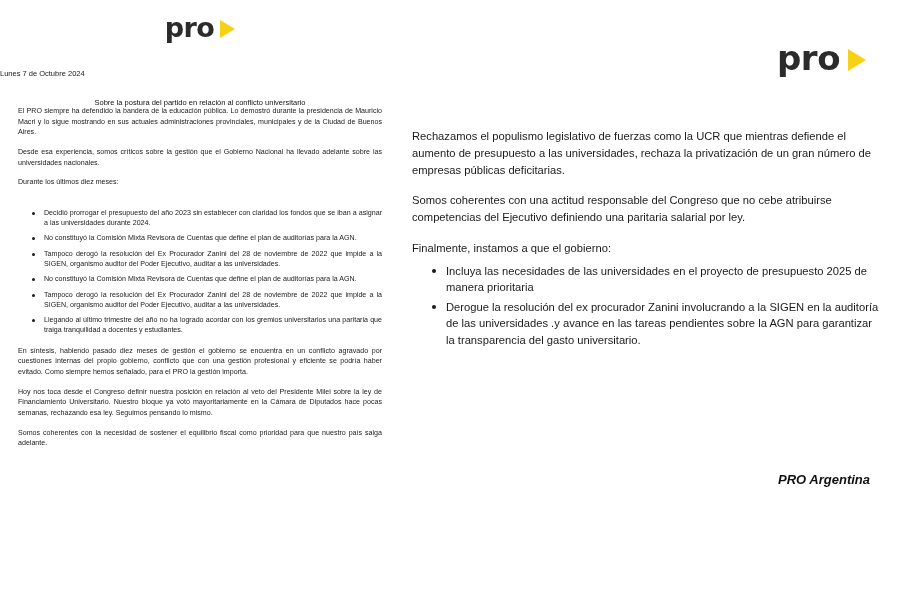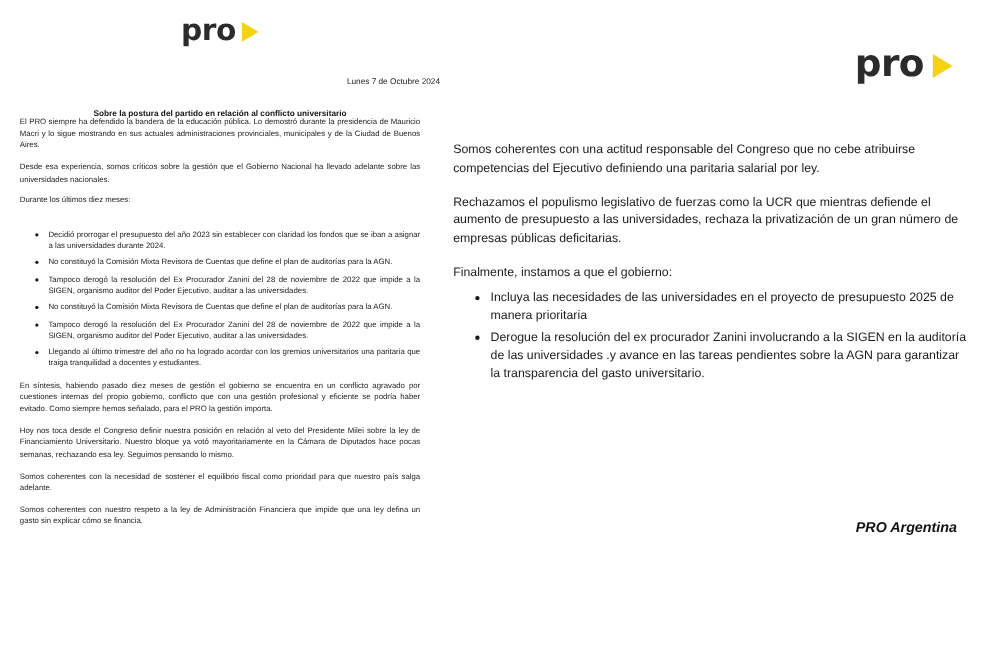--- a/index.html
+++ b/index.html
@@ -55,32 +55,32 @@
   .logo-left .tri {
     border-width: 9px 0 9px 15px;
     border-color: transparent transparent transparent #f5d213;
     margin-top: 2px;
   }
   .date-line {
     position: absolute;
     top: 69px;
     left: 0;
     right: 0;
-    text-align: right;
+    text-align: left;
     font-size: 7.5px;
     color: #1a1a1a;
   }
   .doc-title {
     position: absolute;
     top: 98px;
     left: 0;
     right: 0;
     text-align: center;
     font-size: 7.5px;
-    font-weight: bold;
+    font-weight: normal;
     color: #111;
   }
   .left-body {
     position: absolute;
     top: 106px;
     left: 18px;
     width: 364px;
     font-size: 7.1px;
     line-height: 1.5;
     color: #1a1a1a;
@@ -207,36 +207,35 @@
         <li>No constituyó la Comisión Mixta Revisora de Cuentas que define el plan de auditorías para la AGN.</li>
         <li>Tampoco derogó la resolución del Ex Procurador Zanini del 28 de noviembre de 2022 que impide a la SIGEN, organismo auditor del Poder Ejecutivo, auditar a las universidades.</li>
         <li>No constituyó la Comisión Mixta Revisora de Cuentas que define el plan de auditorías para la AGN.</li>
         <li>Tampoco derogó la resolución del Ex Procurador Zanini del 28 de noviembre de 2022 que impide a la SIGEN, organismo auditor del Poder Ejecutivo, auditar a las universidades.</li>
         <li>Llegando al último trimestre del año no ha logrado acordar con los gremios universitarios una paritaria que traiga tranquilidad a docentes y estudiantes.</li>
       </ul>
 
       <p>En síntesis, habiendo pasado diez meses de gestión el gobierno se encuentra en un conflicto agravado por cuestiones internas del propio gobierno, conflicto que con una gestión profesional y eficiente se podría haber evitado. Como siempre hemos señalado, para el PRO la gestión importa.</p>
       <p>Hoy nos toca desde el Congreso definir nuestra posición en relación al veto del Presidente Milei sobre la ley de Financiamiento Universitario. Nuestro bloque ya votó mayoritariamente en la Cámara de Diputados hace pocas semanas, rechazando esa ley. Seguimos pensando lo mismo.</p>
       <p>Somos coherentes con la necesidad de sostener el equilibrio fiscal como prioridad para que nuestro país salga adelante.</p>
-      <p>Somos coherentes con nuestro respeto a la ley de Administración Financiera que impide que una ley defina un gasto sin explicar cómo se financia.</p>
     </div>
   </div>
 
   <div class="divider"></div>
 
   <div class="right-page">
 
     <div class="logo-right">
       <span class="logo-text">pro</span>
       <span class="tri"></span>
     </div>
 
     <div class="right-body">
+      <p>Rechazamos el populismo legislativo de fuerzas como la UCR que mientras defiende el aumento de presupuesto a las universidades, rechaza la privatización de un gran número de empresas públicas deficitarias.</p>
       <p>Somos coherentes con una actitud responsable del Congreso que no cebe atribuirse competencias del Ejecutivo definiendo una paritaria salarial por ley.</p>
-      <p>Rechazamos el populismo legislativo de fuerzas como la UCR que mientras defiende el aumento de presupuesto a las universidades, rechaza la privatización de un gran número de empresas públicas deficitarias.</p>
       <p class="no-gap">Finalmente, instamos a que el gobierno:</p>
 
       <ul>
         <li>Incluya las necesidades de las universidades en el proyecto de presupuesto 2025 de manera prioritaria</li>
         <li>Derogue la resolución del ex procurador Zanini involucrando a la SIGEN en la auditoría de las universidades .y avance en las tareas pendientes sobre la AGN para garantizar la transparencia del gasto universitario.</li>
       </ul>
     </div>
 
     <div class="signature">PRO Argentina</div>
   </div>

